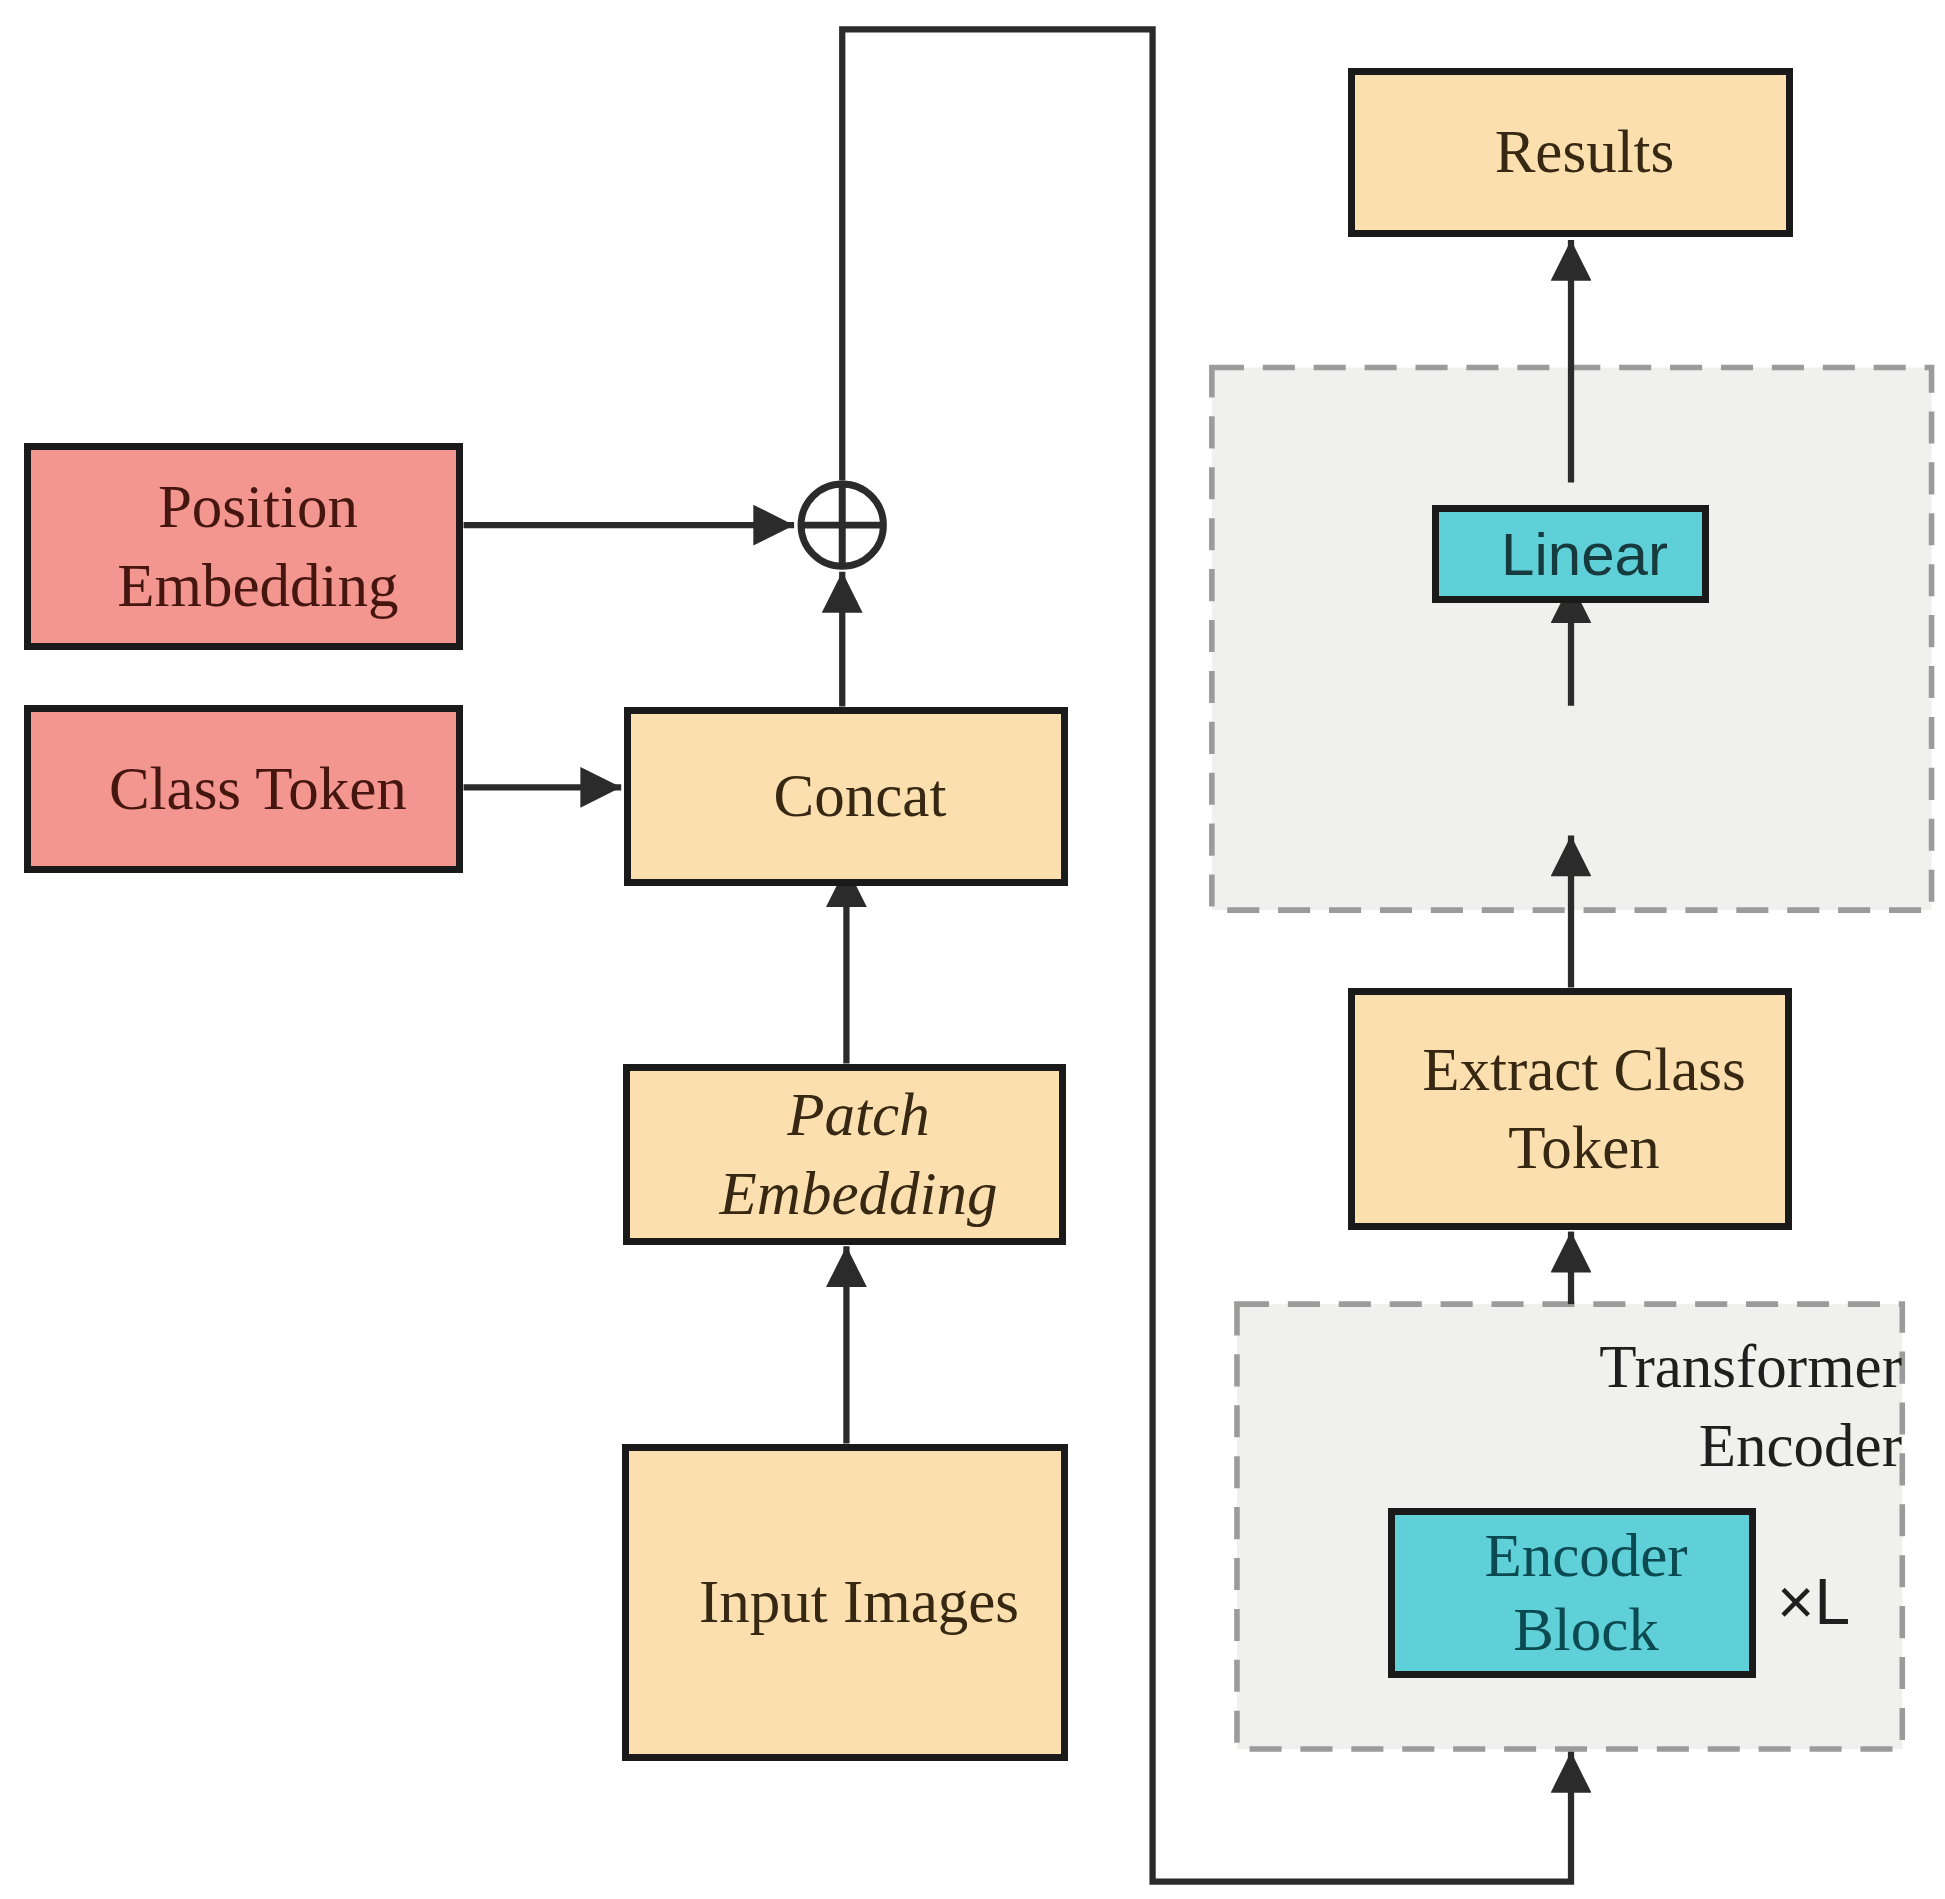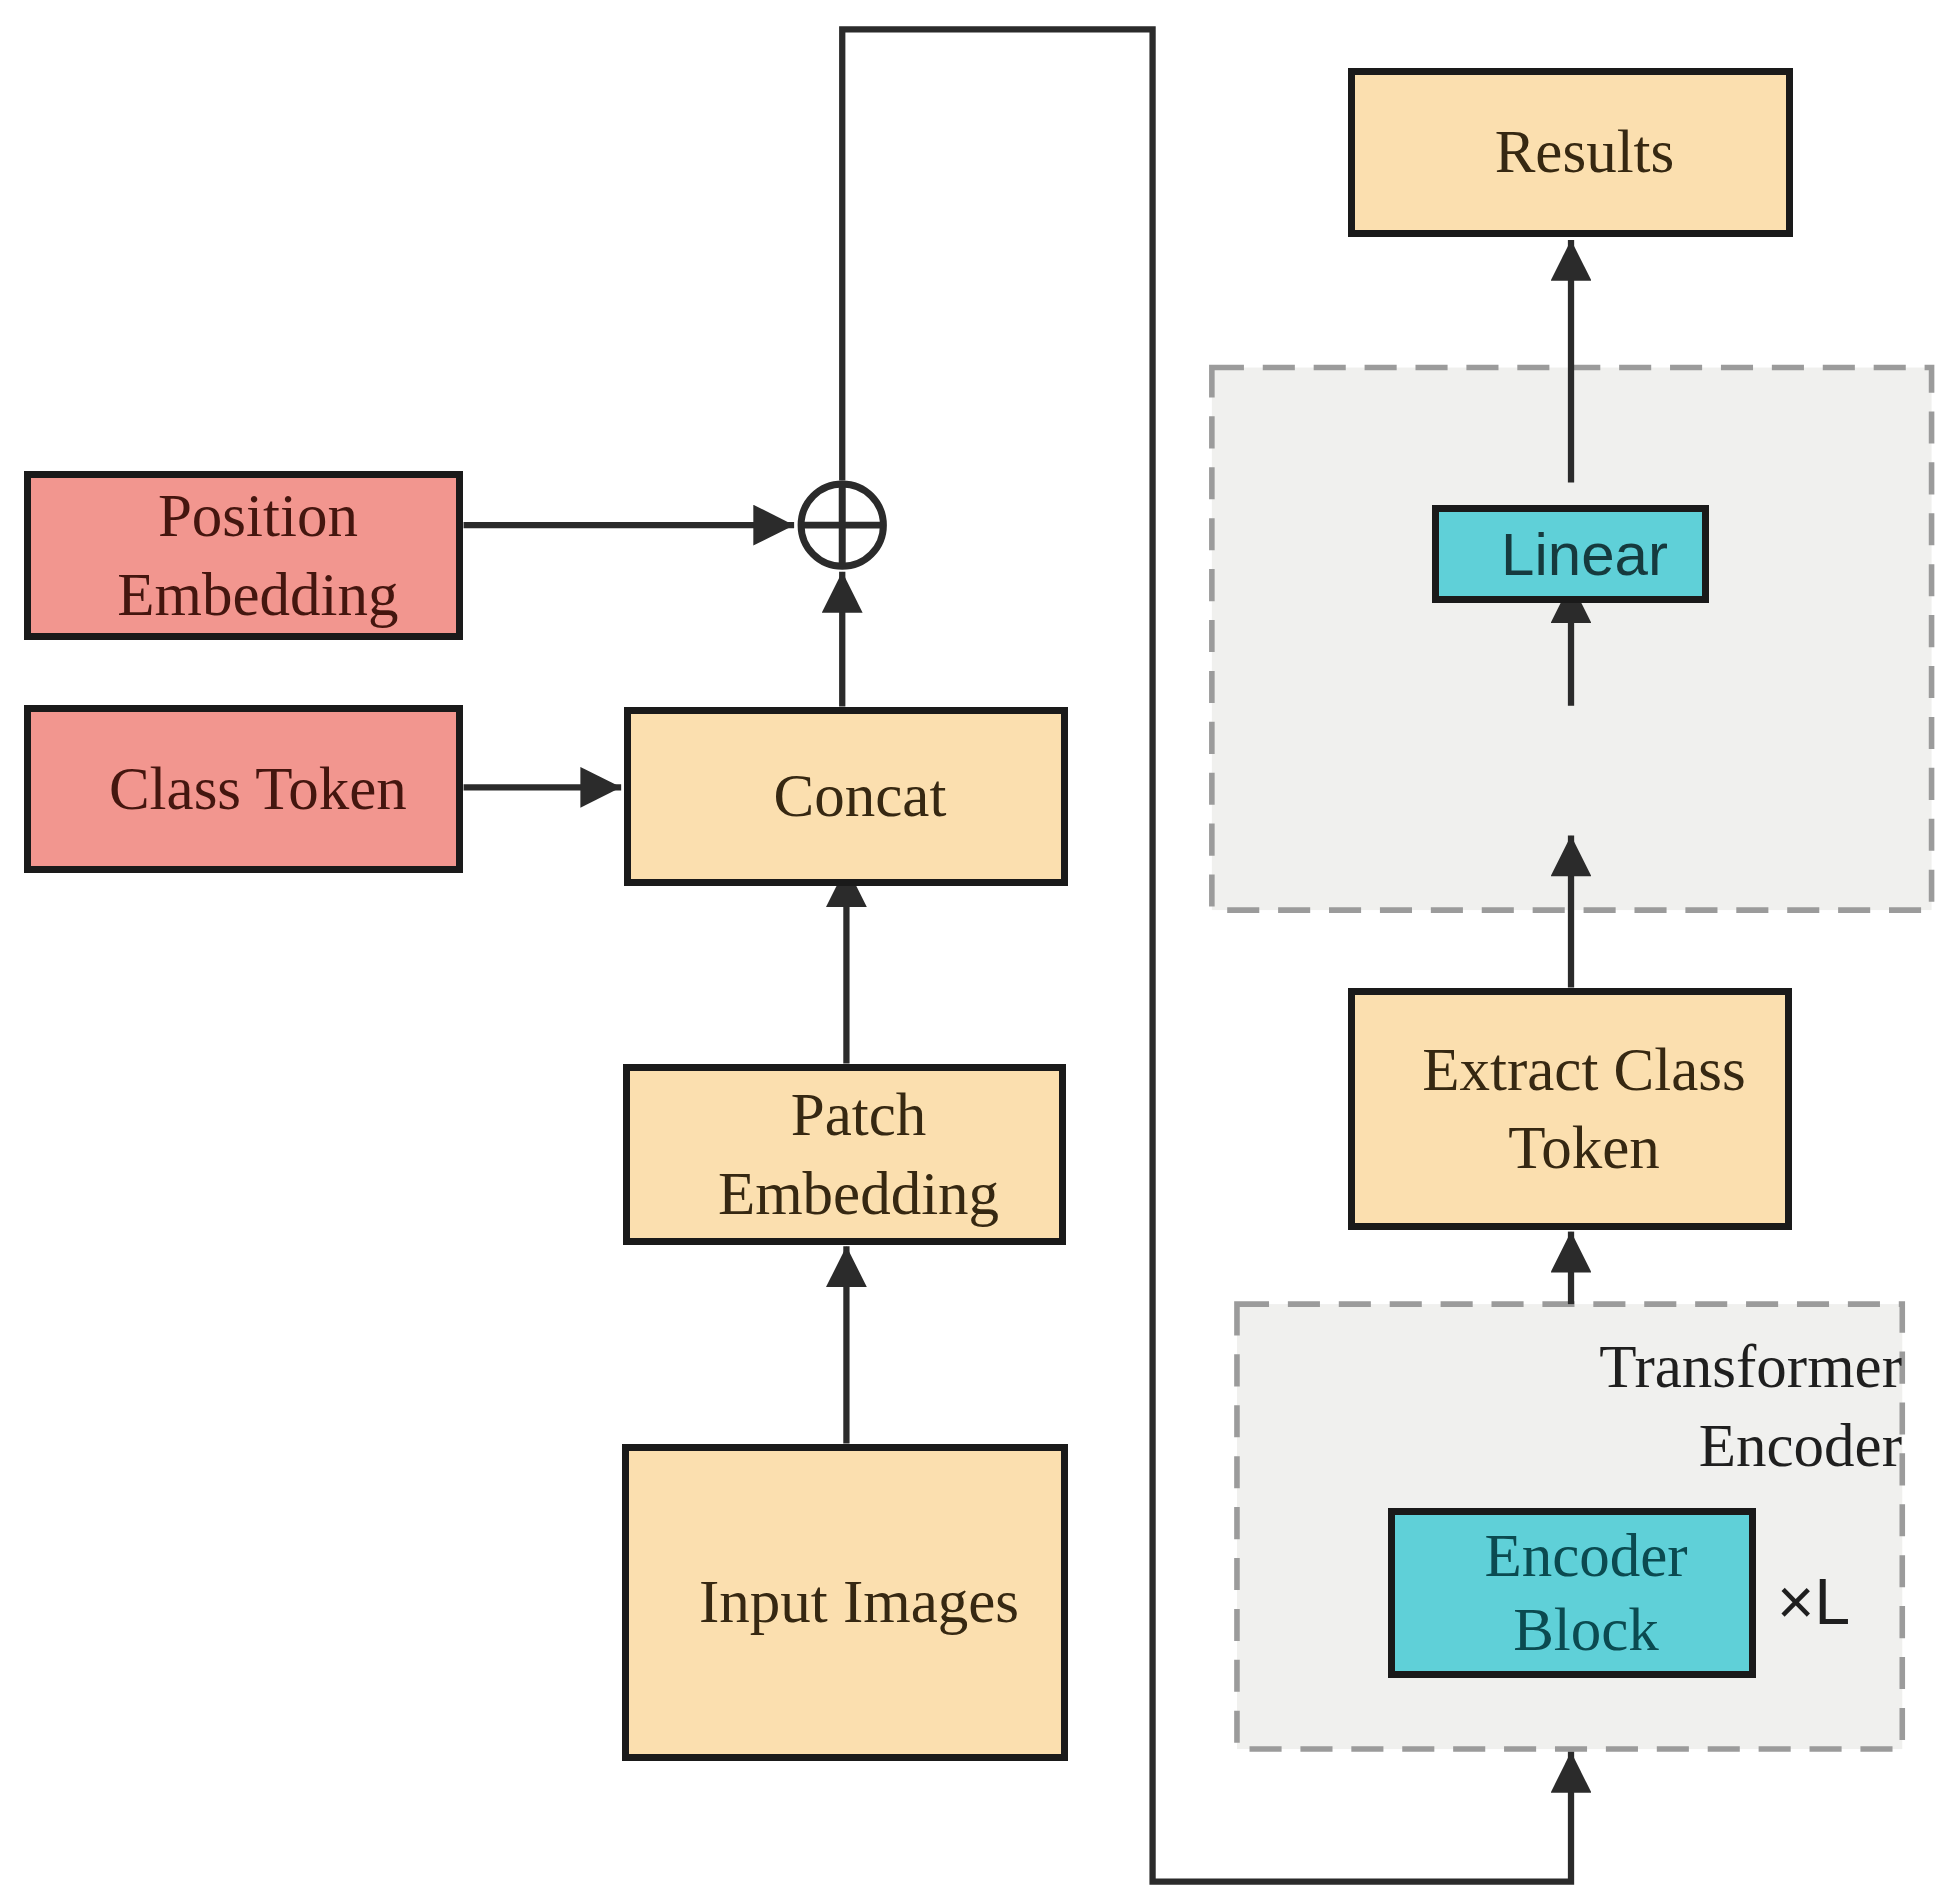--- a/index.html
+++ b/index.html
@@ -87,25 +87,25 @@
     <g>
       <circle cx="1207" cy="753" r="59" fill="#ffffff" stroke="var(--line-dark)" stroke-width="10"></circle>
       <path d="M 1207 694 V 812 M 1148 753 H 1266" fill="none" stroke="var(--line-dark)" stroke-width="10"></path>
     </g>
   </svg>
 
   <div class="panel-label centered" style="left:1237px; top:1327px; width:665px;">Transformer
 Encoder</div>
   <div class="repeat-label" style="left:1777px; top:1565px;">×L</div>
 
-  <div class="box pink" style="left:24.4px; top:443px; width:439px; height:169px;margin-top:28px;">Position
+  <div class="box pink" style="left:24.4px; top:443px; width:439px; height:207px;">Position
 Embedding</div>
   <div class="box pink" style="left:24.4px; top:705px; width:439px; height:168px;">Class Token</div>
   <div class="box orange" style="left:624px; top:707px; width:444px; height:179px;">Concat</div>
-  <div class="box orange" style="left:623px; top:1064px; width:443px; height:181px;">Patch
+  <div class="box orange" style="left:623px; top:1064px; width:443px; height:181px;font-style:italic;">Patch
 Embedding</div>
   <div class="box orange" style="left:622px; top:1444px; width:446px; height:317px;">Input Images</div>
   <div class="box orange" style="left:1348px; top:68px; width:445px; height:169px;">Results</div>
   <div class="box cyan sans" style="left:1432px; top:488px; width:277px; height:98px; line-height:1.05;margin-top:17px;">Linear</div>
   <div class="box orange" style="left:1348px; top:988px; width:444px; height:242px;">Extract Class
 Token</div>
   <div class="box cyan" style="left:1388px; top:1508px; width:368px; height:170px; line-height:1.22;">Encoder
 Block</div>
 
 </div>

